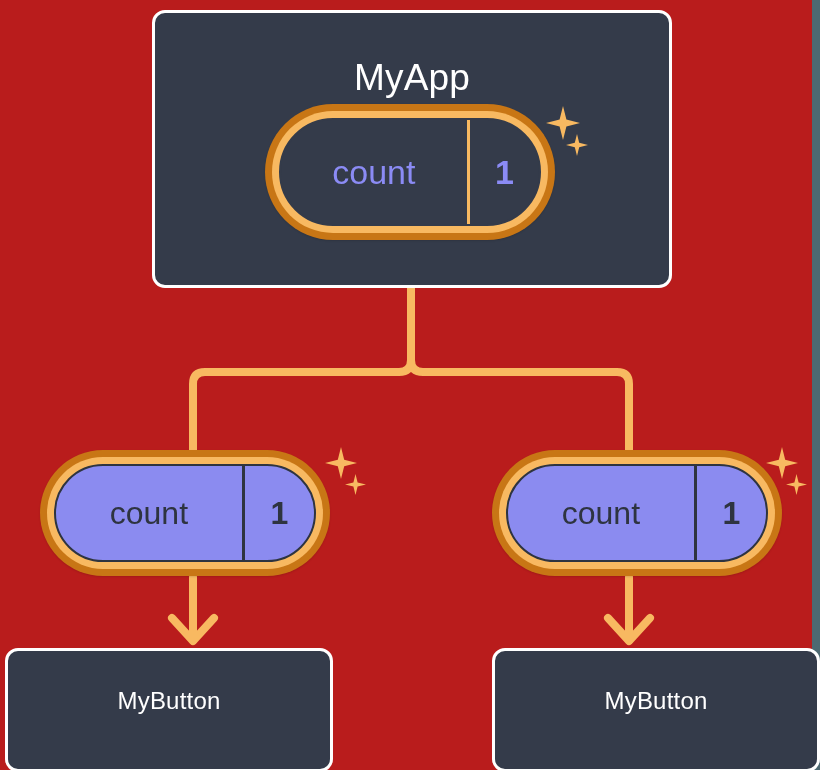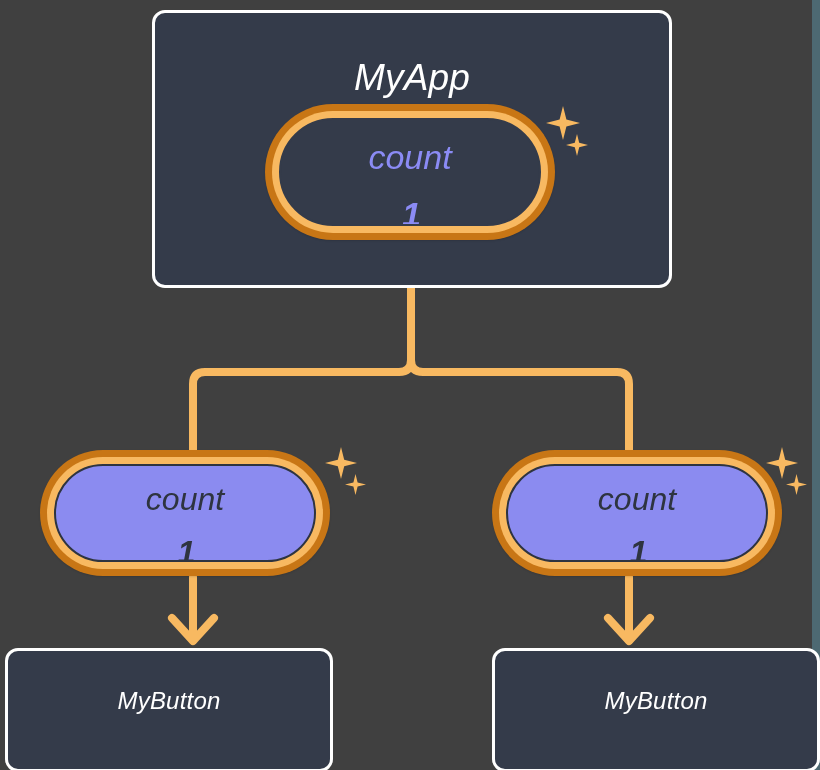--- a/index.html
+++ b/index.html
@@ -6,22 +6,21 @@
     margin: 0; padding: 0;
     width: 820px; height: 770px;
     background: #4d6972;
     font-family: "Liberation Sans", sans-serif;
     overflow: hidden;
   }
   #stage {
     position: relative;
     width: 812px;
     height: 770px;
-    background: #404040;
-    font-style: italic;
+    background: #b91c1c;
   }
 
   
   .comp-box {
     position: absolute;
     background: #343b4a;
     border: 3px solid #ffffff;
     border-radius: 13px;
     box-sizing: border-box;
   }
@@ -59,21 +58,20 @@
     padding: 7px;
   }
   .pill-inner {
     position: relative;
     width: 100%; height: 100%;
     box-sizing: border-box;
     border-radius: 999px;
     display: flex;
     align-items: stretch;
     overflow: hidden;
-    flex-direction: column;
   }
   .pill-key, .pill-val {
     display: flex;
     align-items: center;
     justify-content: center;
     box-sizing: border-box;
   }
   .pill-key { flex: 0 0 72%; }
   .pill-val { flex: 1 1 auto; font-weight: bold; }
 

